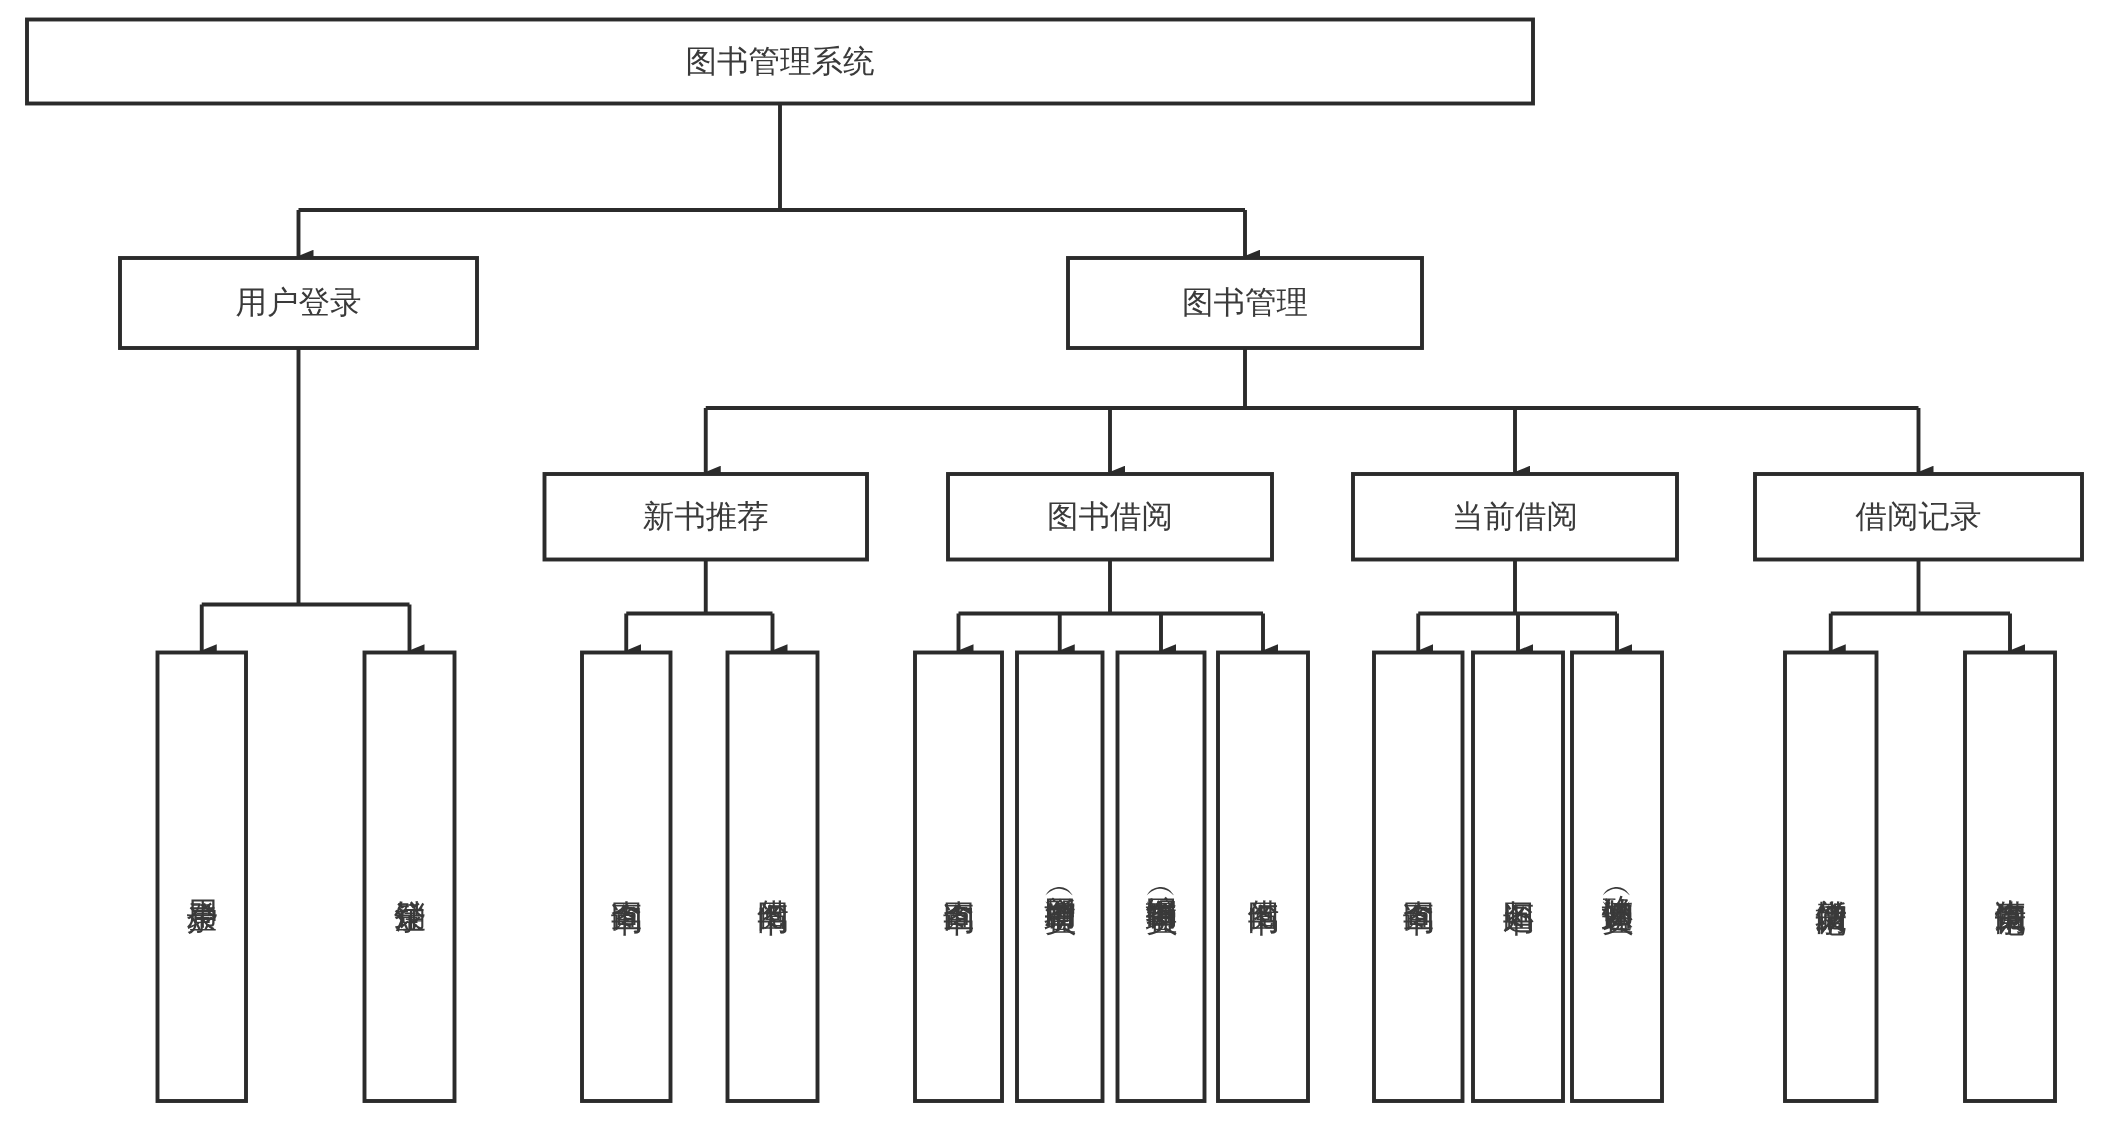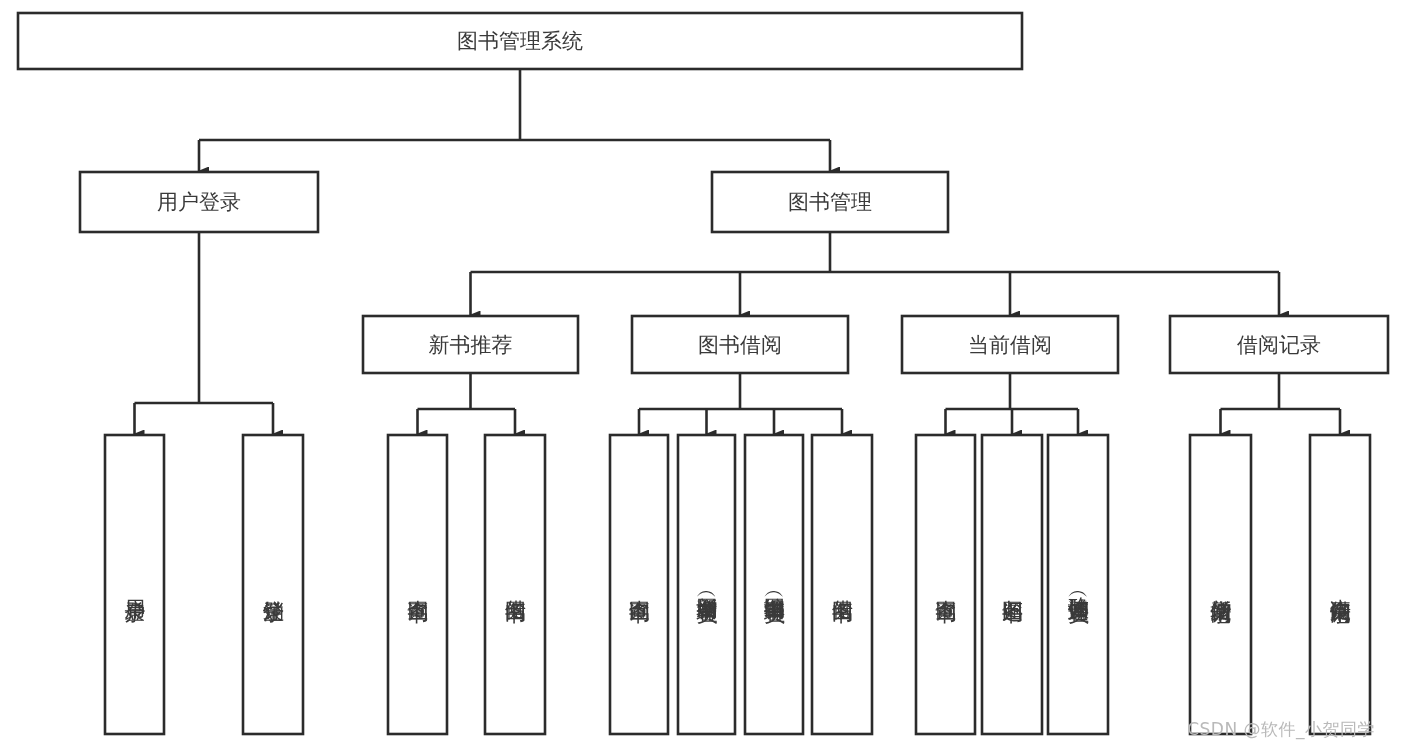--- a/index.html
+++ b/index.html
@@ -199,14 +199,13 @@
       <div class="leaf-label-wrap" style="left: 678px; top: 435px; width: 57px; height: 299px;">新增图书（管理员）</div>
       <div class="leaf-label-wrap" style="left: 745px; top: 435px; width: 58px; height: 299px;">编辑图书（管理员）</div>
       <div class="leaf-label-wrap" style="left: 812px; top: 435px; width: 60px; height: 299px;">借阅图书</div>
       <div class="leaf-label-wrap" style="left: 916px; top: 435px; width: 59px; height: 299px;">查询图书</div>
       <div class="leaf-label-wrap" style="left: 982px; top: 435px; width: 60px; height: 299px;">归还图书</div>
       <div class="leaf-label-wrap" style="left: 1048px; top: 435px; width: 60px; height: 299px;">确认归还（管理员）</div>
       <div class="leaf-label-wrap" style="left: 1190px; top: 435px; width: 61px; height: 299px;">新增借阅记录</div>
       <div class="leaf-label-wrap" style="left: 1310px; top: 435px; width: 60px; height: 299px;">查询借阅记录</div>
     </div>
 
-  <div class="watermark">CSDN @软件_小贺同学</div>
 </div>
 
 </body></html>

